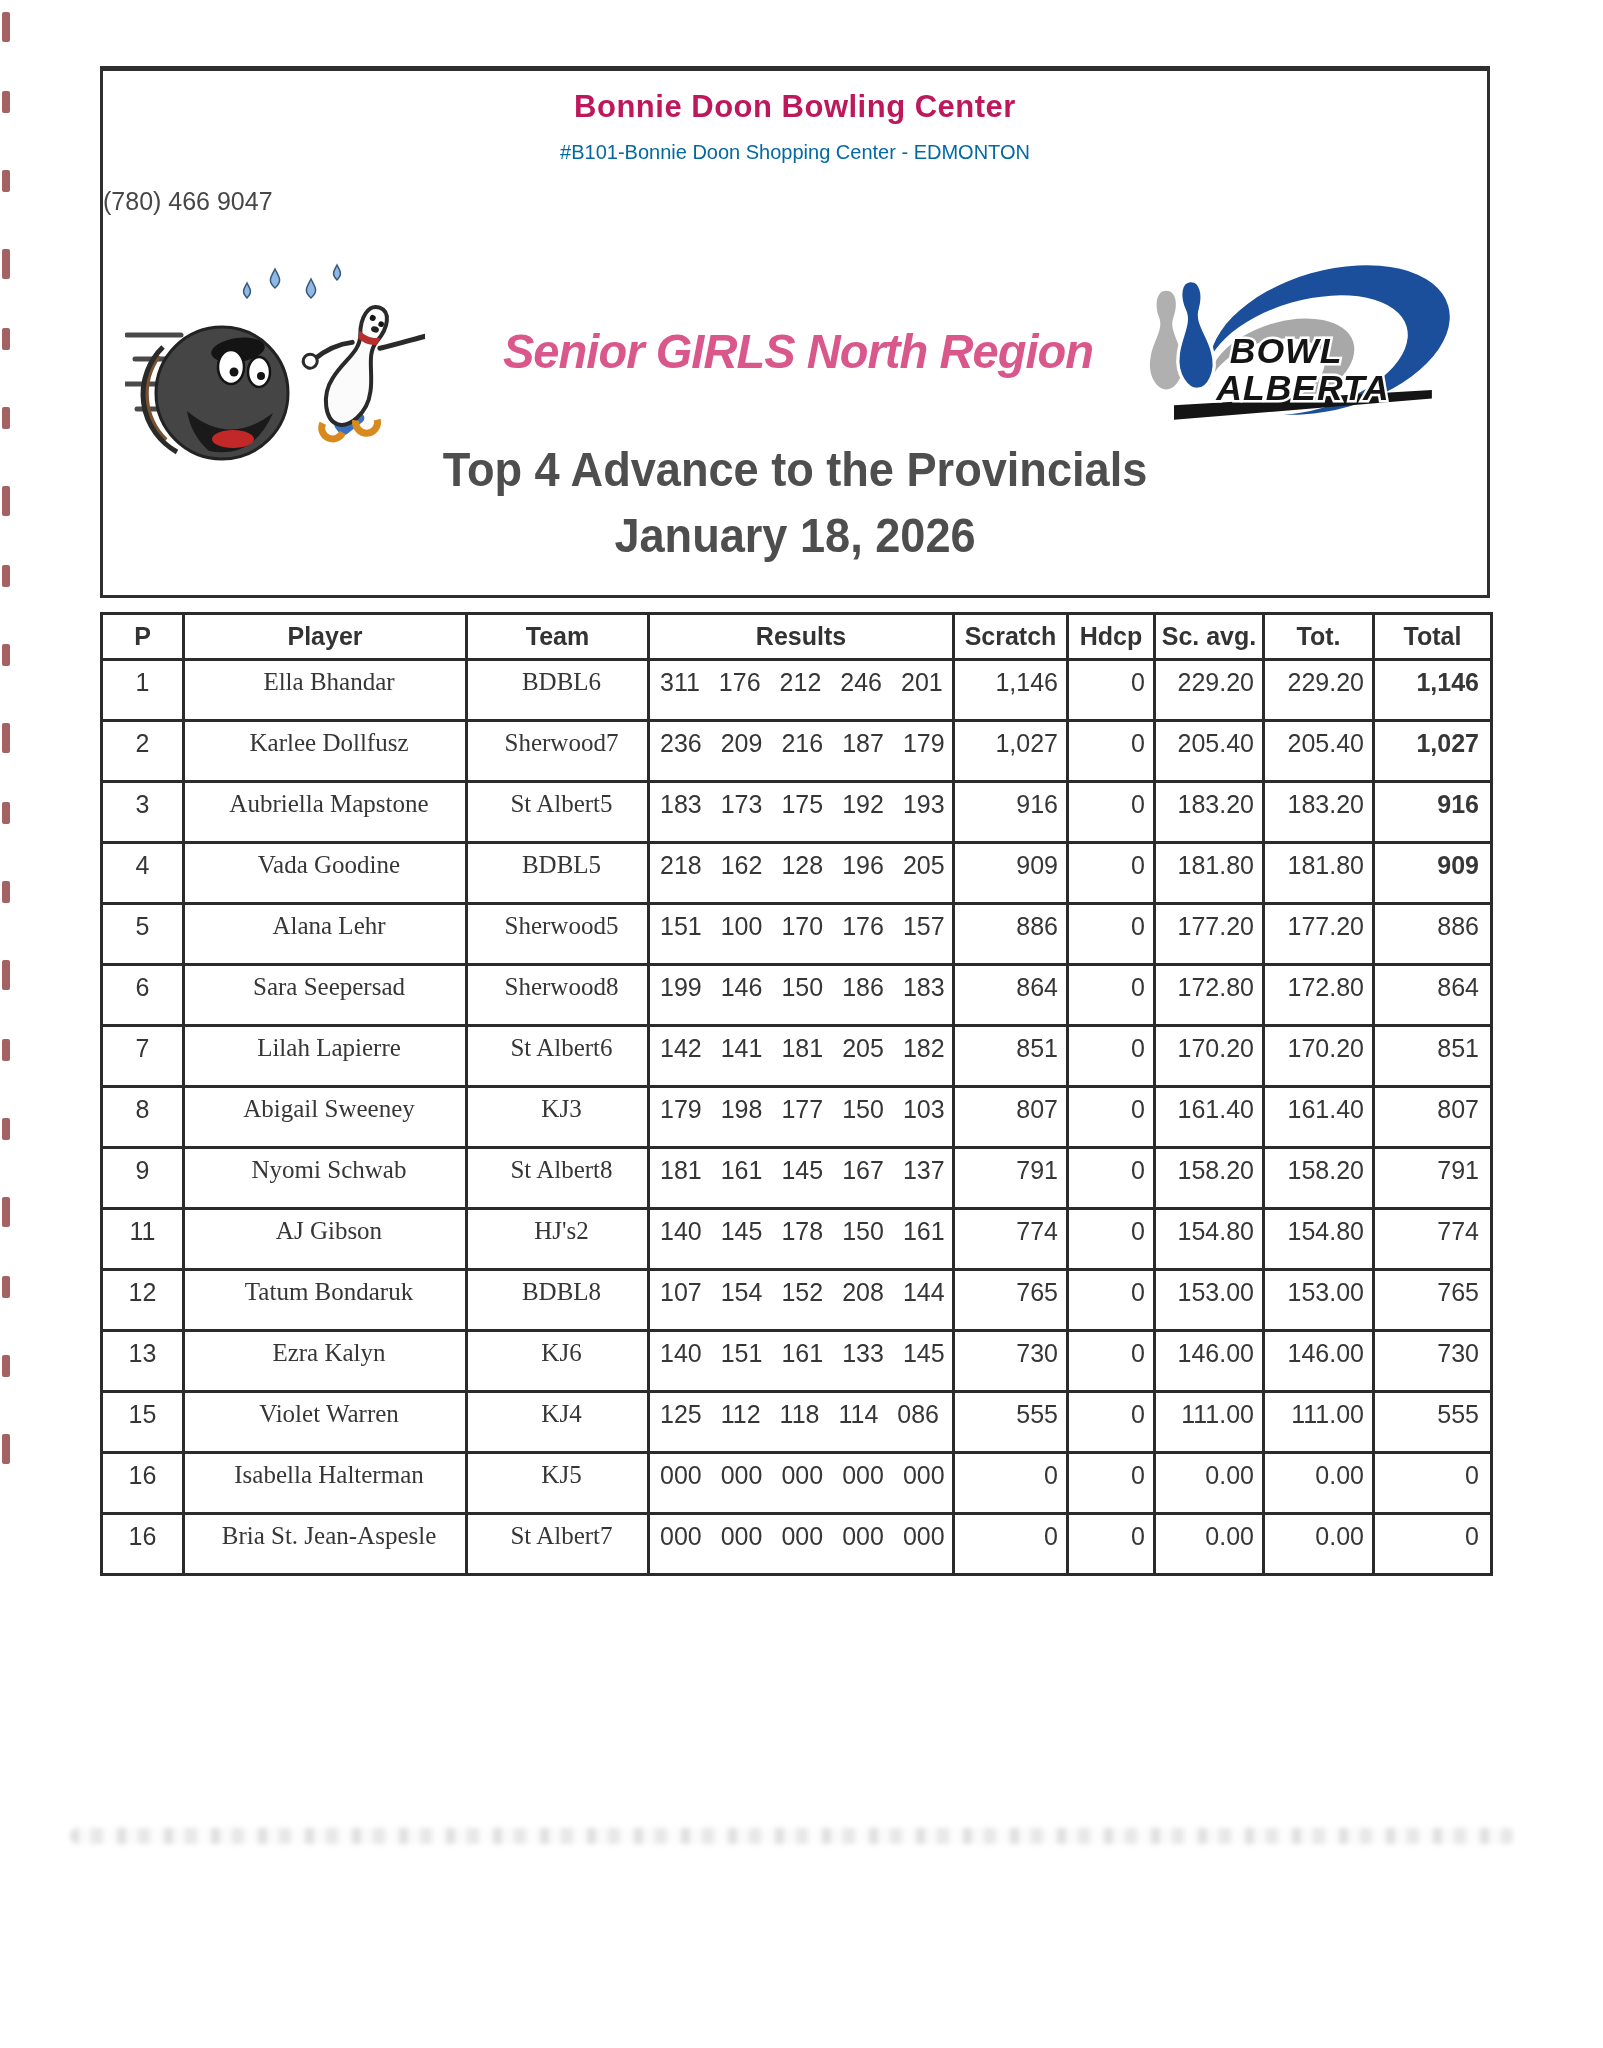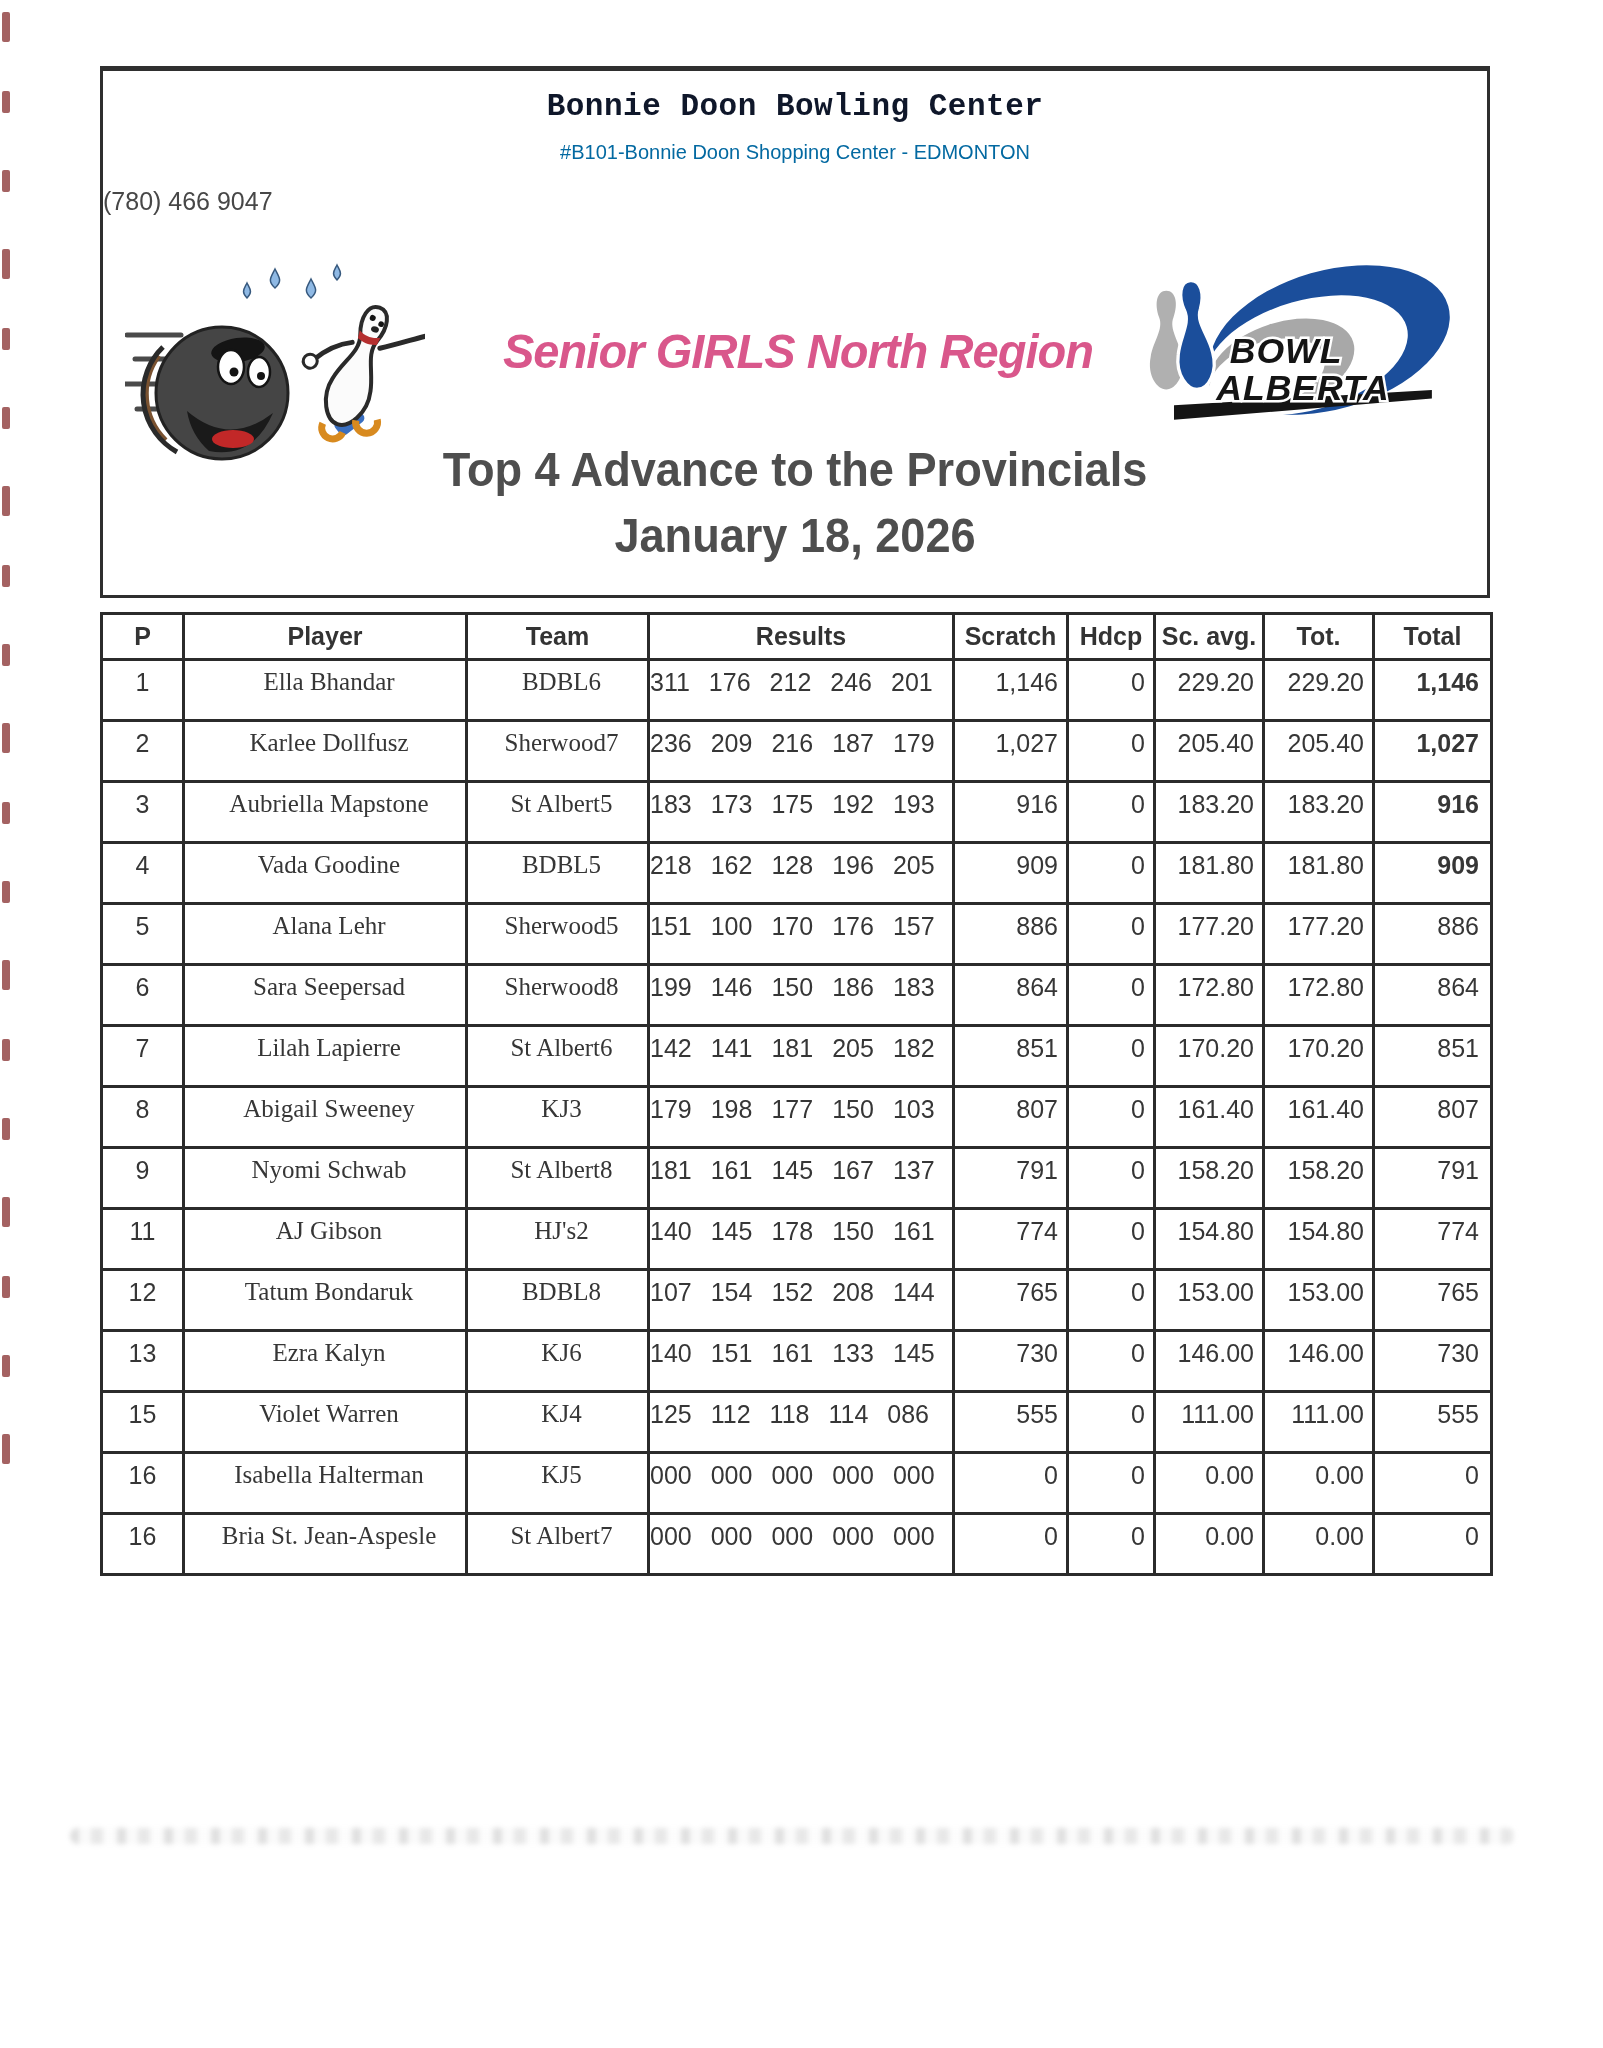--- a/index.html
+++ b/index.html
@@ -6,21 +6,21 @@
   .page{
     position:relative;width:1603px;height:2048px;background:#ffffff;
     font-family:"Liberation Sans", sans-serif;color:#383838;overflow:hidden;
   }
   
   .header-box{
     position:absolute;left:100px;top:66px;width:1390px;height:532px;
     border:3px solid #2f2f2f;border-top-width:5px;background:#fff;box-sizing:border-box;
   }
   .center-name{position:absolute;left:0;right:0;top:18px;text-align:center;
-    font-size:31px;font-weight:bold;color:#0f172a;letter-spacing:.5px;font-family:Liberation Mono, monospace;}
+    font-size:31px;font-weight:bold;color:#be185d;letter-spacing:.5px;}
   .center-address{position:absolute;left:0;right:0;top:70px;text-align:center;
     font-size:20px;color:#0369a1;}
   .center-phone{position:absolute;left:0;right:0;top:116px;text-align:left;
     font-size:25px;color:#474747;}
   .datetime-row{position:absolute;left:38px;right:62px;top:160px;height:32px;
     display:flex;justify-content:space-between;font-size:25px;color:#414141;}
   .dt-pair .dt-label{margin-right:34px;}
   .cartoon-wrap{position:absolute;left:22px;top:192px;width:300px;height:210px;}
   .event-title{
     position:absolute;left:290px;width:810px;top:252px;text-align:center;
@@ -41,21 +41,21 @@
   }
   table.results th{
     height:46px;font-size:25px;font-weight:bold;color:#333;text-align:center;
     vertical-align:middle;padding:0 4px;
   }
   table.results td{
     height:61px;font-size:25px;color:#363636;vertical-align:top;padding-top:7px;
   }
   td.c-p{text-align:center;}
   td.c-player,td.c-team{text-align:center;padding-left:9px;font-family:Liberation Serif, serif;}
-  td.c-results{text-align:left;padding-left:0;}
+  td.c-results{text-align:left;padding-left:10px;}
   td.c-results .score{display:inline-block;margin-right:19px;}
   td.c-results .score:last-child{margin-right:0;}
   td.c-scratch,td.c-hdcp,td.c-scavg,td.c-tot,td.c-total{text-align:right;padding-right:8px;}
   td.c-total{padding-right:11px;}
   tr.advances td.c-total{font-weight:bold;}
   
   .edge-tick{position:absolute;left:2px;width:8px;background:#7e1f1f;opacity:.7;border-radius:2px;}
   .noise-band{
     position:absolute;left:70px;top:1828px;width:1445px;height:16px;border-radius:8px;
     background:repeating-linear-gradient(90deg,

